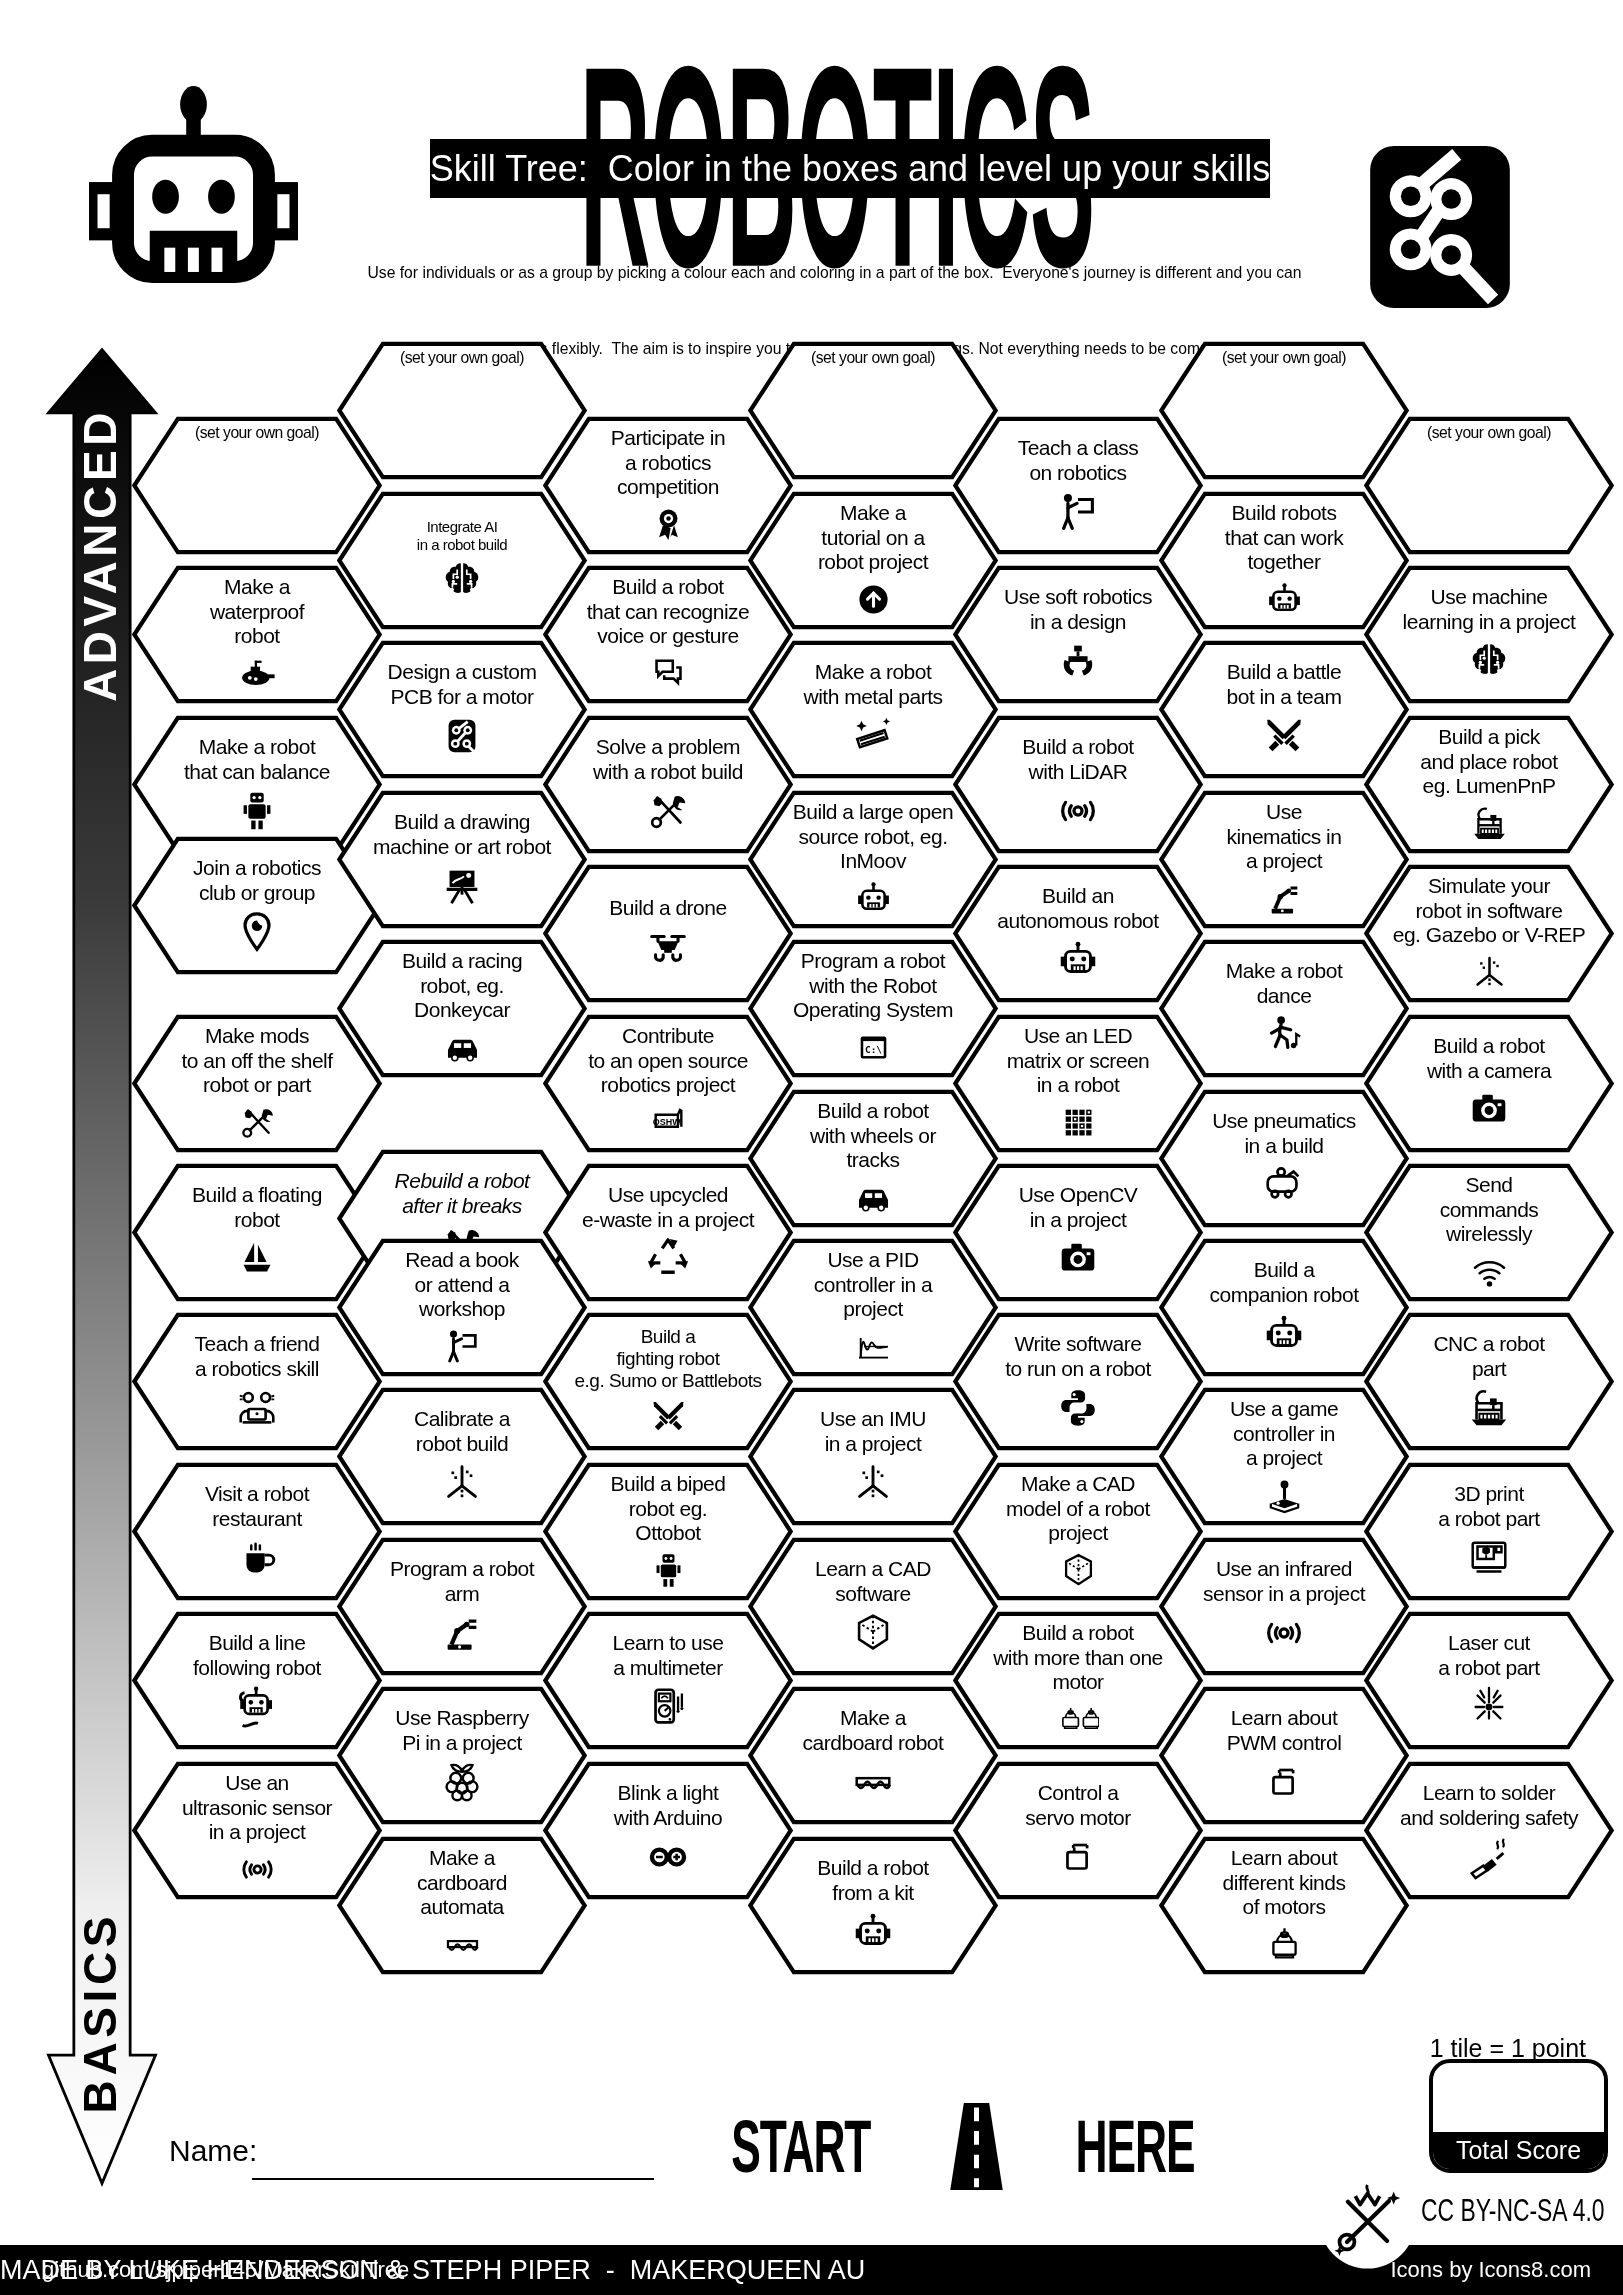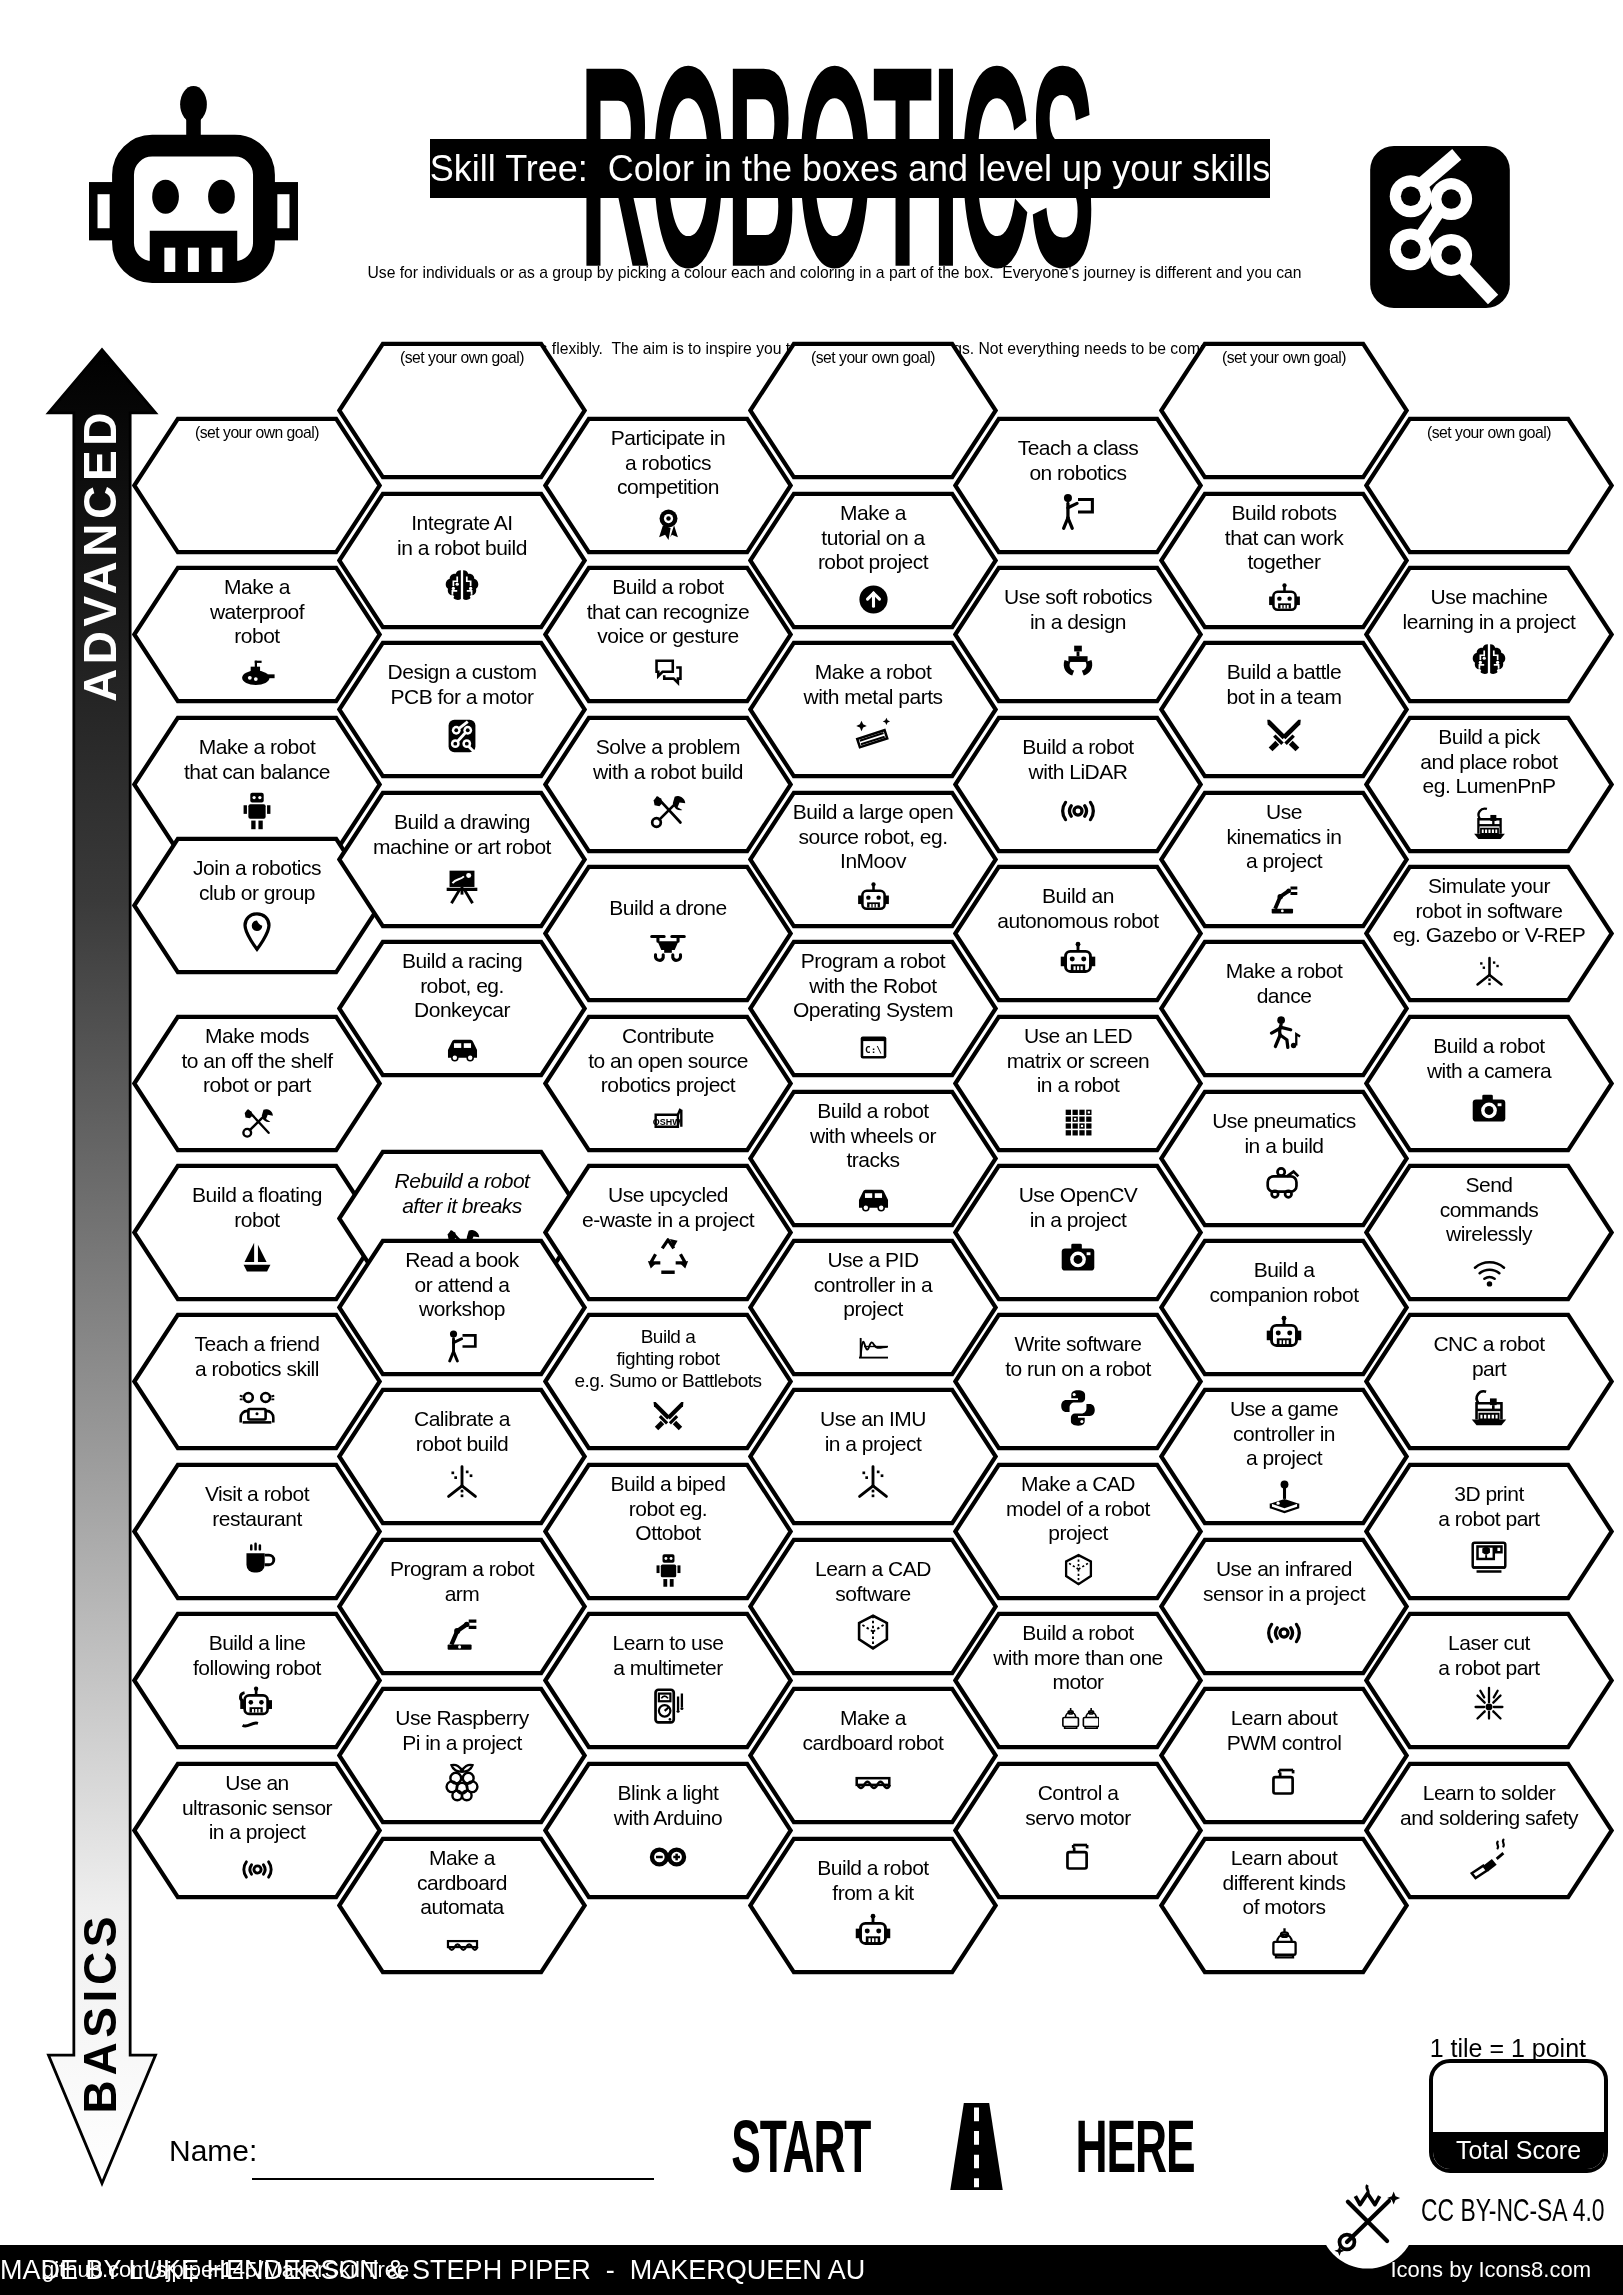--- a/index.html
+++ b/index.html
@@ -318,21 +318,21 @@
           <div class="label" style="font-size:15.7px">
             <div>(set your own goal)</div>
           </div>
         </div>
       </div>
       <div class="hex" style="left: 337px; top: 491px;">
         <svg class="hex-bg" viewBox="0 0 540 300">
           <polygon points="5,150 99,6 441,6 535,150 441,294 99,294"></polygon>
         </svg>
         <div class="content">
-          <div class="label" style="font-size:21px">
+          <div class="label" style="font-size:15px">
             <div>Integrate AI</div>
             <div>in a robot build</div>
           </div>
           <span class="icon"><svg viewBox="0 0 48 48">
               <path d="M22.8 6.5c-3.2 0-5 1.8-5.2 3.8-3.6-.6-6.6 1.8-6.4 5-2.6.8-4.2 3-4.2 5.7 0 2 .9 3.8 2.4 4.9-1 3.4 1.2 6.5 4.4 7 .5 2.7 2.8 4.6 5.8 4.6 1.2 0 2.4-.4 3.2-1V7z"></path>
               <path d="M25.2 6.5c3.2 0 5 1.8 5.2 3.8 3.6-.6 6.6 1.8 6.4 5 2.6.8 4.2 3 4.2 5.7 0 2-.9 3.8-2.4 4.9 1 3.4-1.2 6.5-4.4 7-.5 2.7-2.8 4.6-5.8 4.6-1.2 0-2.4-.4-3.2-1V7z"></path>
               <g stroke="#fff" stroke-width="1.8" fill="none">
                 <path d="M19 13v5h-4v5M19 28h-5v4M29 13v5h4v5M29 28h5v4"></path>
               </g>
               <g fill="#fff">

